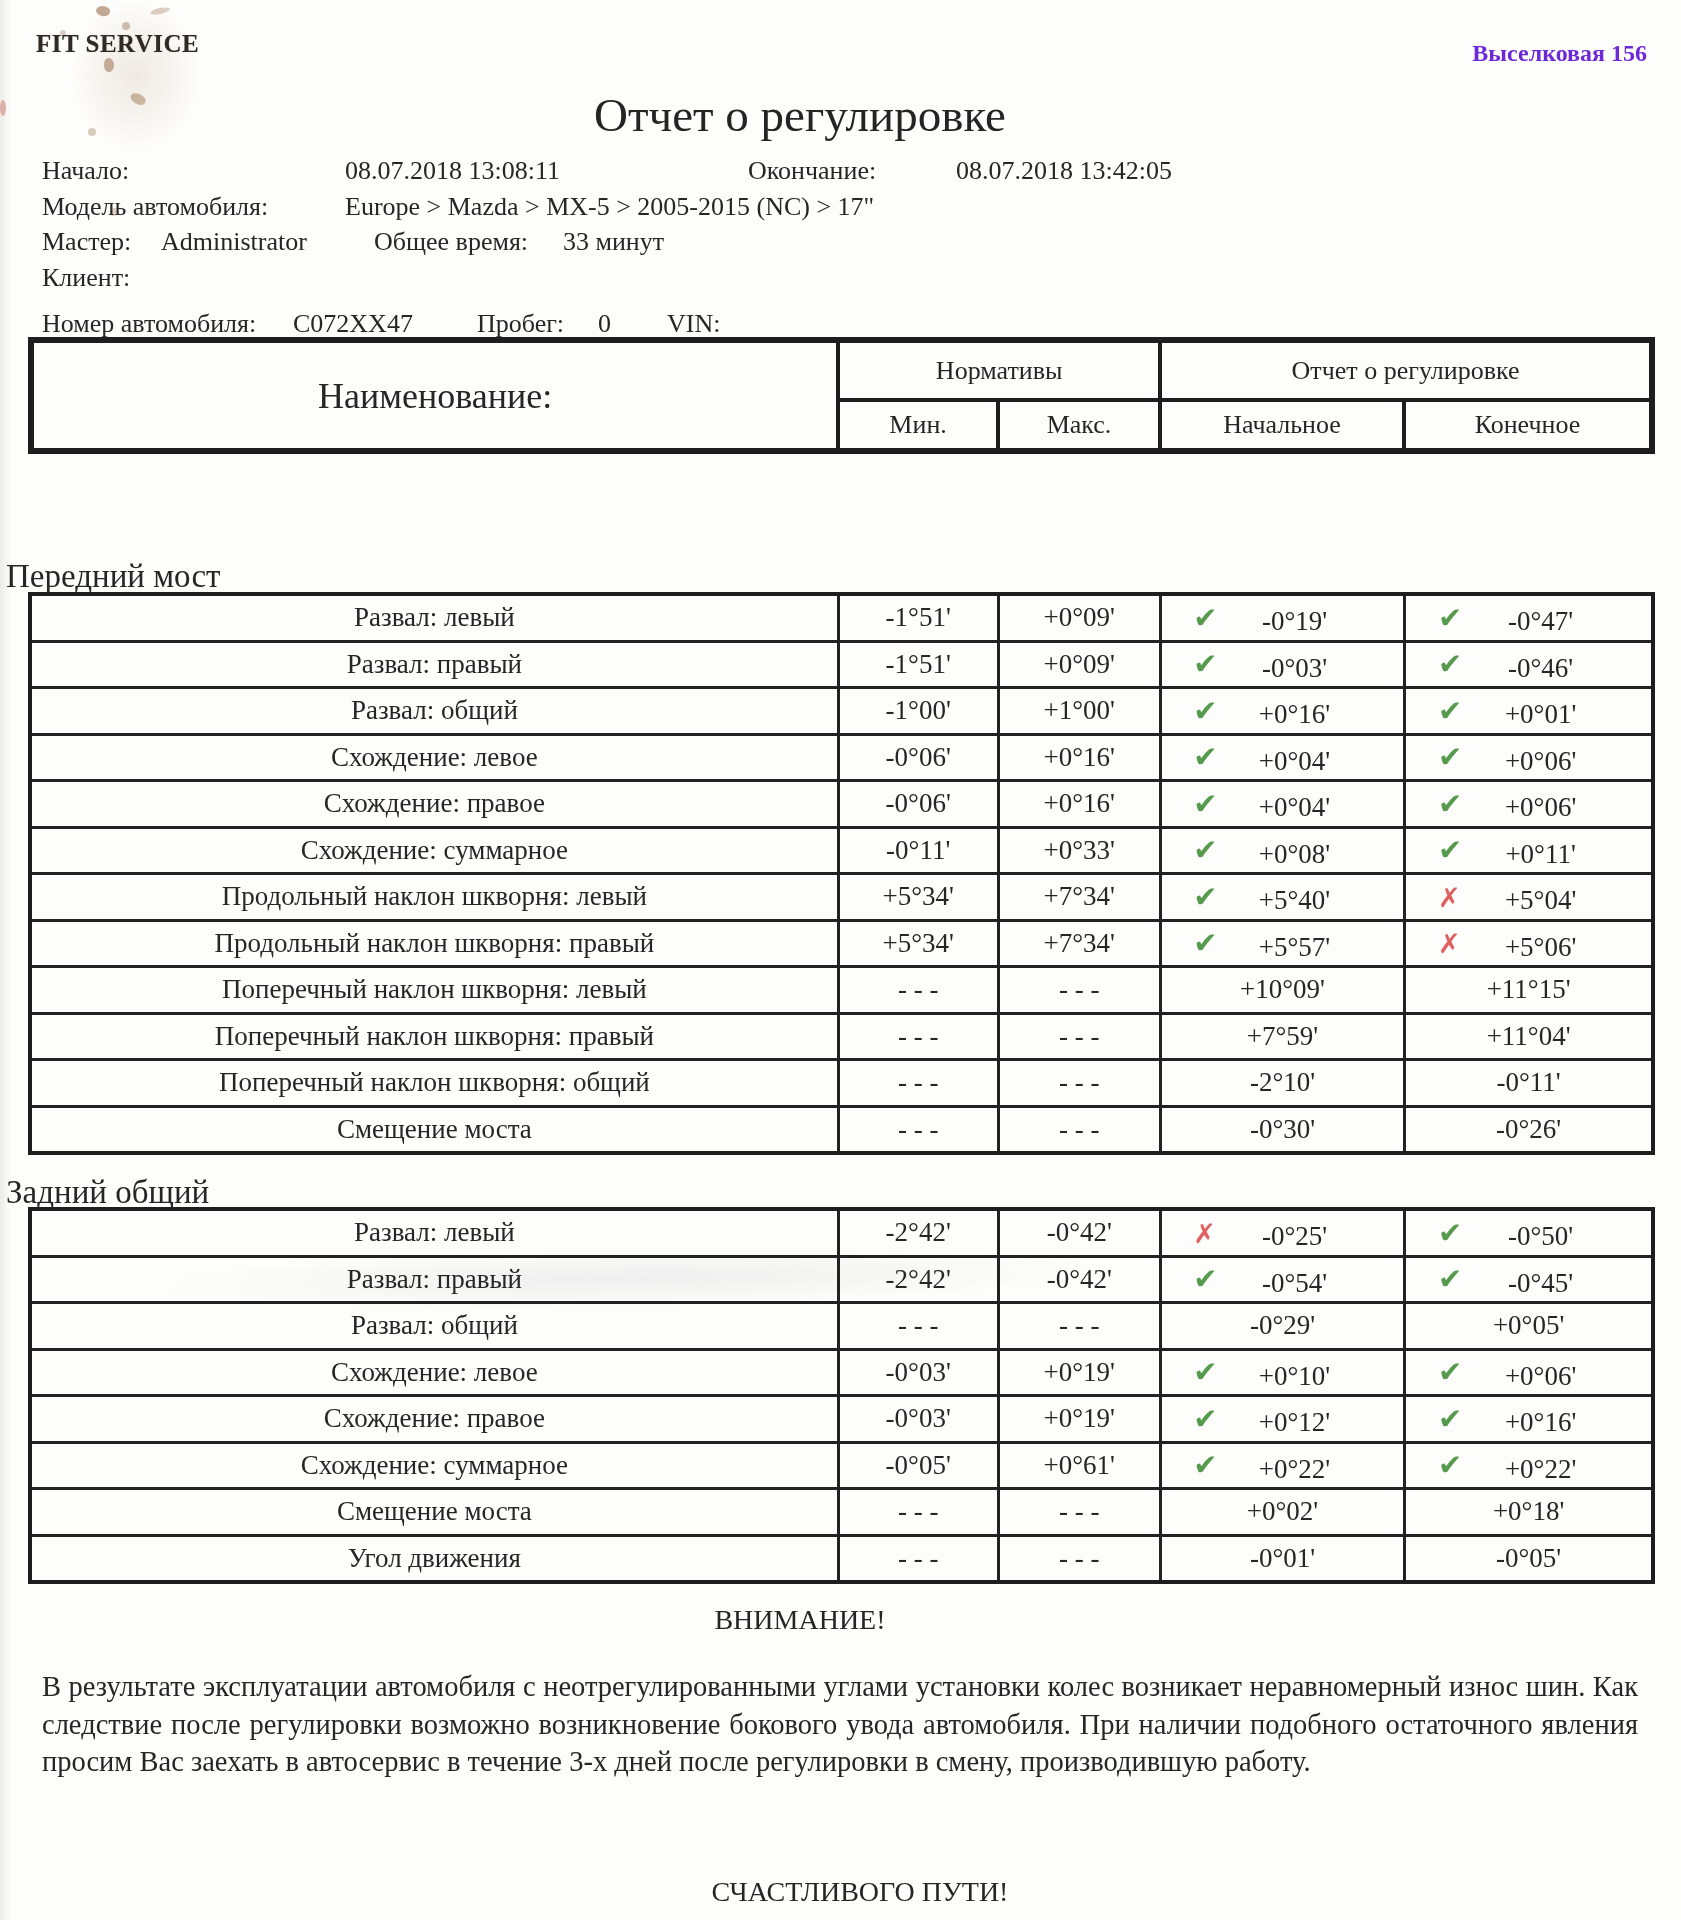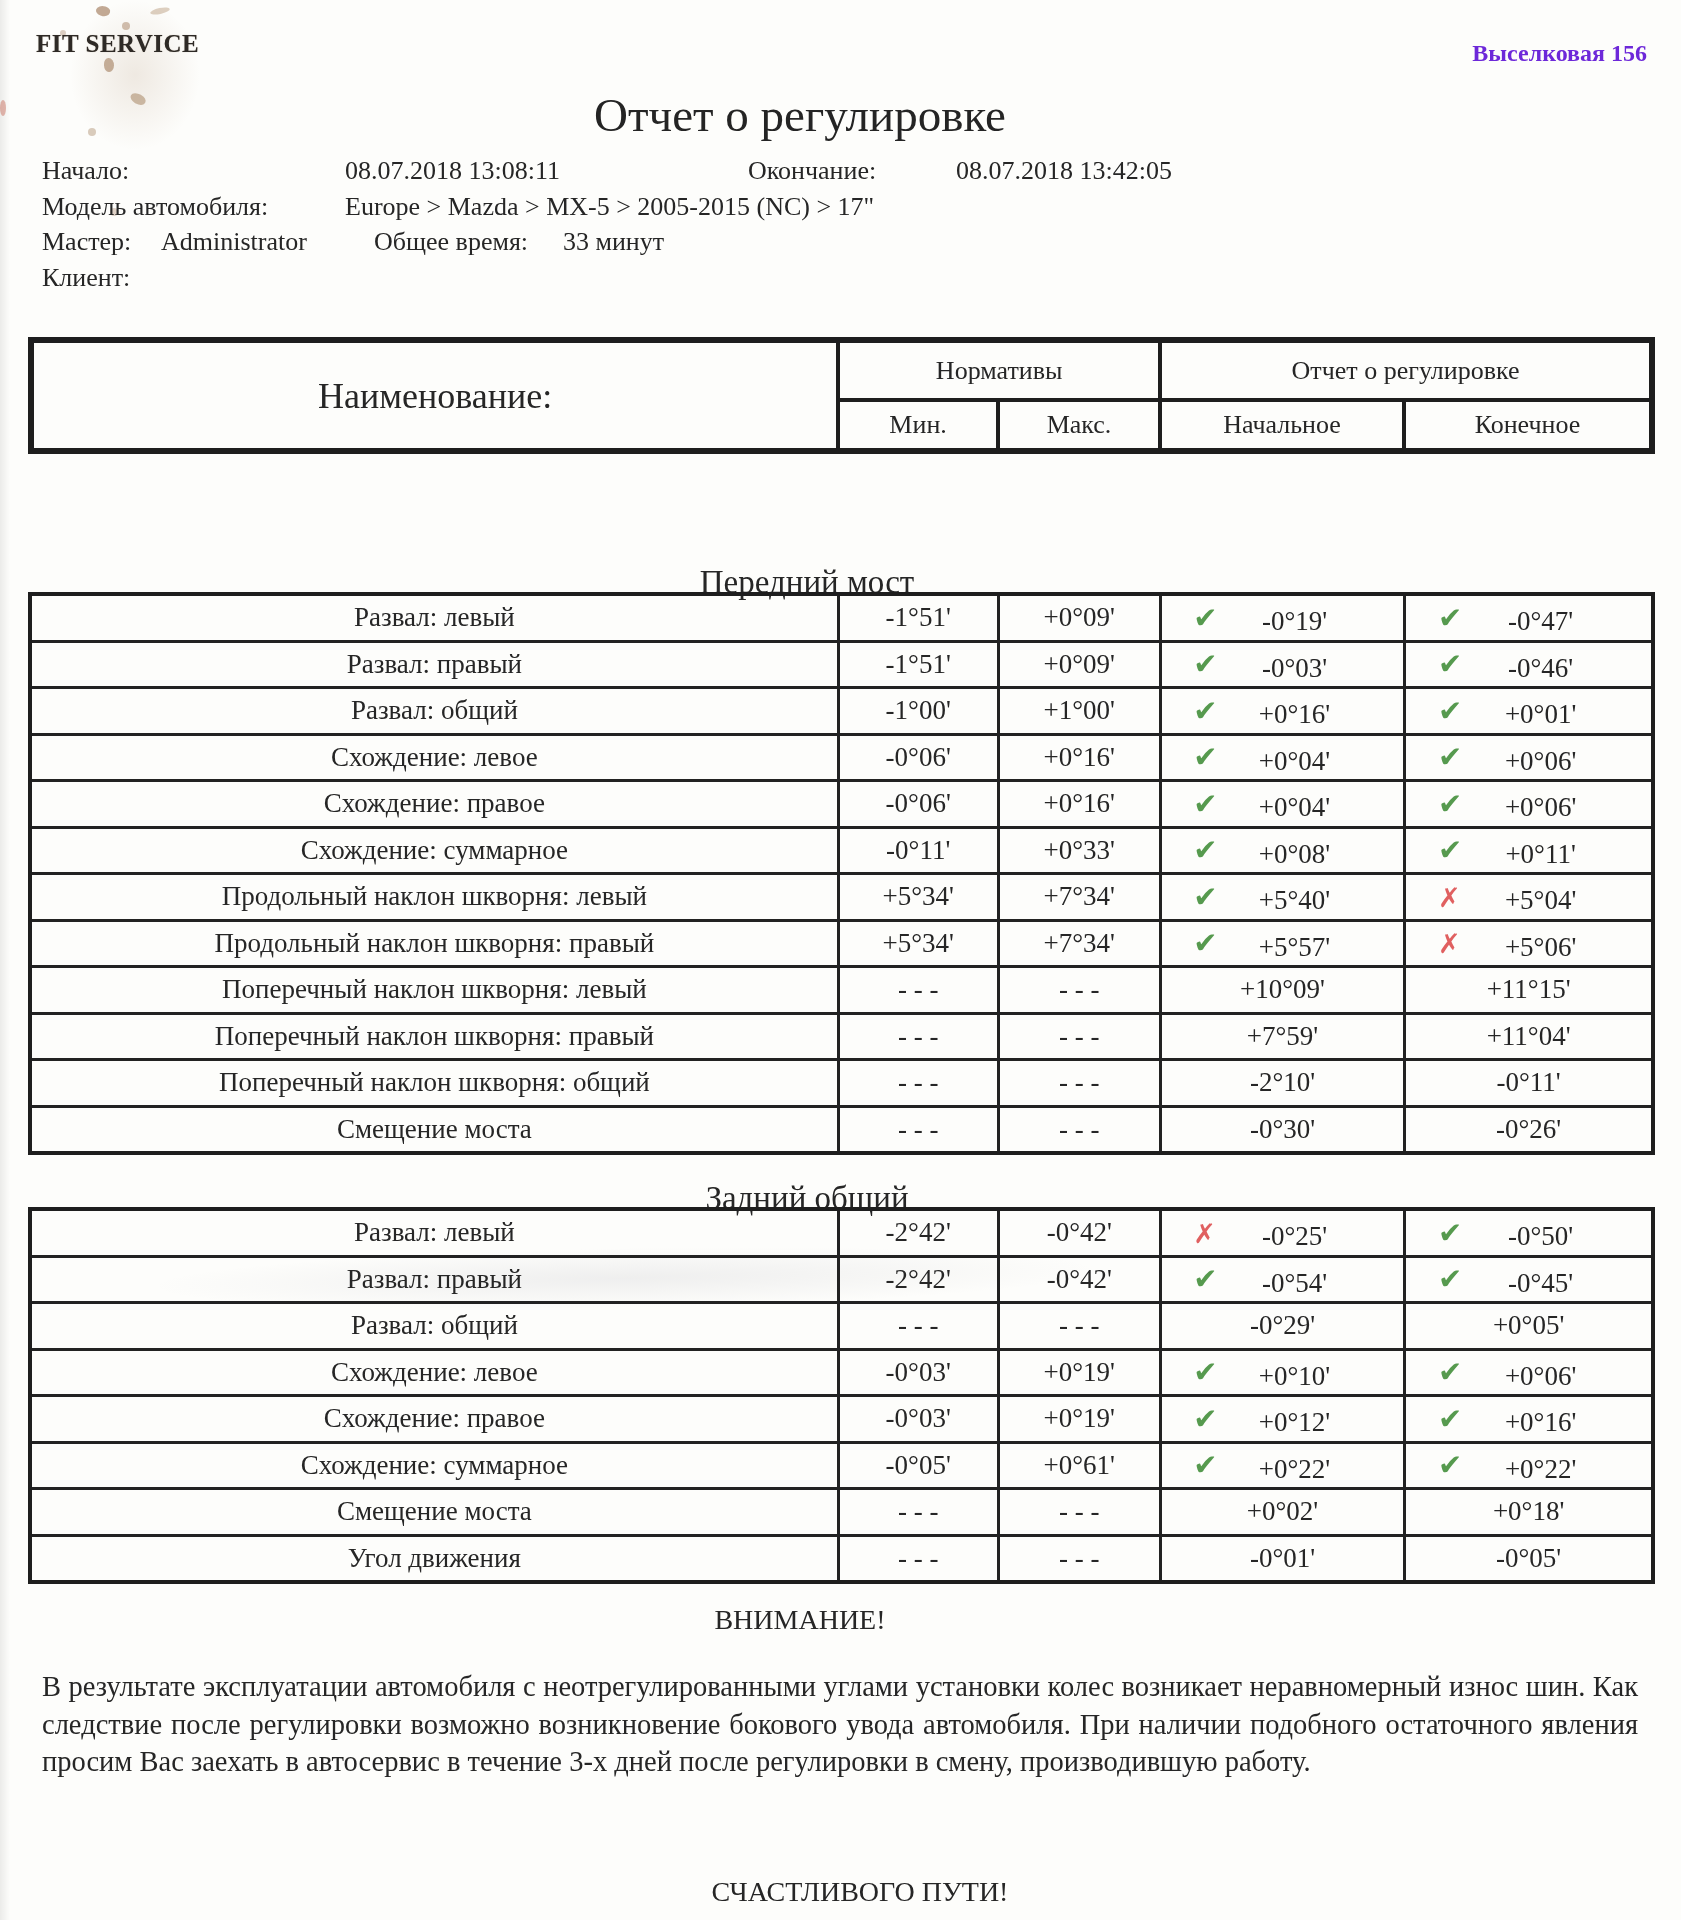--- a/index.html
+++ b/index.html
@@ -43,21 +43,21 @@
   .front-table{top:592px;}
   .rear-table{top:1207px;}
   .cell-val{position:relative;}
   .mark{position:absolute;left:13%;top:50%;transform:translateY(-50%);
     font-family:"DejaVu Sans",sans-serif;font-size:29px;font-weight:bold;line-height:1;}
   .mark.check{color:var(--check,#569a4e);}
   .mark.cross{color:var(--cross,#e06060);font-size:27px;}
   .val{display:inline-block;width:100%;text-align:center;}
   .val.with-icon{transform:translateX(12px);margin-top:8px;}
   
-  .section-title{position:absolute;left:0;width:1590px;text-align:center;font-size:33px;margin:12px;
+  .section-title{position:absolute;left:0;width:1590px;text-align:left;font-size:33px;margin:6px;
     font-weight:normal;}
   .front-title{top:552px;}
   .rear-title{top:1168px;}
   
   .warning-title{position:absolute;top:1604px;left:0;width:1600px;text-align:center;font-size:28px;}
   .warning-text{position:absolute;top:1668px;left:42px;width:1596px;font-size:28.5px;
     line-height:1.32;text-align:justify;margin:0;}
   .farewell{position:absolute;top:1876px;left:60px;width:1600px;text-align:center;font-size:28px;}
 </style>
 </head>
@@ -96,20 +96,28 @@
     <div class="meta-line">
       <span style="left:0">Мастер:</span>
       <span style="left:119px">Administrator</span>
       <span style="left:332px">Общее время:</span>
       <span style="left:521px">33 минут</span>
     </div>
     <div class="meta-line ml-gap">
       <span style="left:0">Клиент:</span>
       <span style="left:119px"></span>
     </div>
+    <div class="meta-line">
+      <span style="left:0">Номер автомобиля:</span>
+      <span style="left:251px">C072XX47</span>
+      <span style="left:435px">Пробег:</span>
+      <span style="left:556px">0</span>
+      <span style="left:625px">VIN:</span>
+      <span style="left:706px"></span>
+    </div>
   </div>
 
   <table class="head-table">
     <colgroup>
         <col class="c-name">
         <col class="c-min">
         <col class="c-max">
         <col class="c-ini">
         <col class="c-fin">
       </colgroup>

